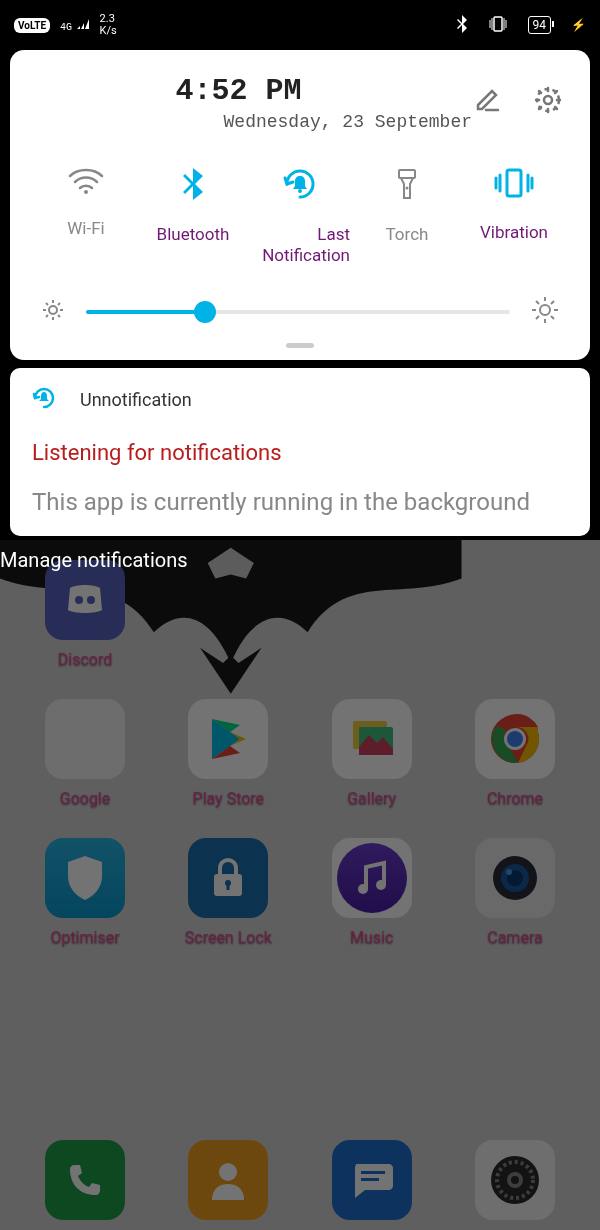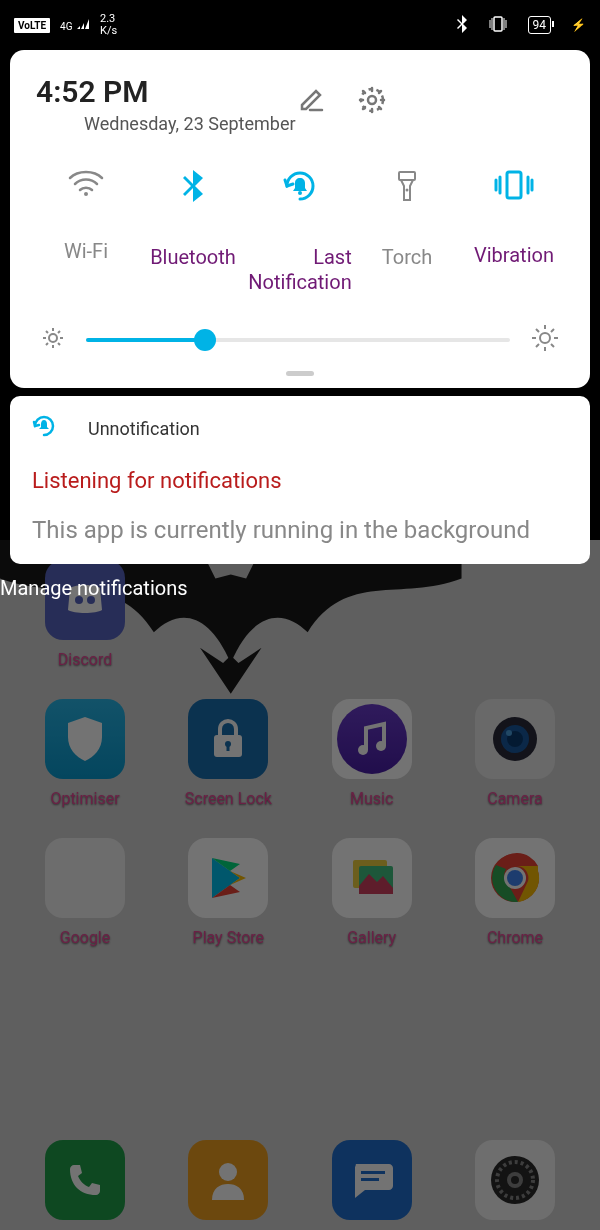--- a/index.html
+++ b/index.html
@@ -22,21 +22,21 @@
     padding: 0 14px;
     font-size: 14px;
   }
   .status-left { display: flex; align-items: center; gap: 10px; }
   .volte {
     background: #fff;
     color: #000;
     font-weight: bold;
     font-size: 10px;
     padding: 2px 4px;
-    border-radius: 1px;
+    border-radius: 6px;
   }
   .speed { line-height: 1.1; font-size: 11px; }
   .status-right { display: flex; align-items: center; gap: 20px; }
   .battery-box {
     border: 1px solid #fff;
     border-radius: 3px;
     padding: 1px 4px;
     font-size: 12px;
     position: relative;
   }
@@ -51,38 +51,39 @@
   .qs-panel {
     margin: 0 10px;
     background: #fff;
     border-radius: 14px;
     padding: 24px 26px 6px 26px;
     color: #222;
   }
   .qs-header {
     display: flex;
     align-items: flex-start;
-    justify-content: flex-start;
+    justify-content: flex-end;
+    font-family: Liberation Mono, monospace;
   }
   .qs-time { font-size: 30px; font-weight: 600; color: #222; }
   .qs-date { font-size: 18px; color: #555; margin-top: 4px; margin-left: 48px; }
   .qs-icons { display: flex; gap: 30px; align-items: center; padding-top: 10px; }
   .qs-toggles {
     display: flex;
     justify-content: space-between;
     margin-top: 34px;
     text-align: center;
   }
   .toggle {
     width: 100px;
     display: flex;
     flex-direction: column;
     align-items: center;
-    gap: 36px;
-    font-size: 20px;
+    gap: 18px;
+    font-size: 17px;
     color: #888;
   }
   .toggle.active { color: #701a75; text-align: right; }
   .toggle-label { line-height: 1.25; }
   .brightness-row {
     display: flex;
     align-items: center;
     gap: 20px;
     margin-top: 28px;
     padding: 0 4px;
@@ -119,21 +120,21 @@
   
   .notif-card {
     margin: 8px 10px 0 10px;
     background: #fff;
     border-radius: 10px;
     padding: 18px 22px 20px 22px;
   }
   .notif-head {
     display: flex;
     align-items: center;
-    gap: 32px;
+    gap: 24px;
     font-size: 18px;
     color: #333;
   }
   .notif-title {
     font-size: 22px;
     font-weight: 400;
     color: #b91c1c;
     margin-top: 26px;
   }
   .notif-body {
@@ -236,21 +237,21 @@
   .music-wrap { width:80px;height:80px;display:flex;align-items:center;justify-content:center;background:#fff;border-radius:18px; }
   .music-wrap .music { width:70px;height:70px; }
 </style>
 </head>
 <body>
 
 <div class="status-bar">
   <div class="status-left">
     <span class="volte">VoLTE</span>
     <span>
-      <span style="font-size:10px;">4G</span>
+      <span style="font-size:10px;font-family:Liberation Mono, monospace;">4G</span>
       <svg width="14" height="12" viewBox="0 0 14 12">
           <path d="M1 11L4 8L4 11Z M5 11L8 5L8 11Z M9 11L13 1L13 11Z" fill="#fff"></path>
         </svg>
     </span>
     <span class="speed">
       <div>2.3</div>
       <div>K/s</div>
     </span>
   </div>
   <div class="status-right">
@@ -395,65 +396,20 @@
   <div class="app-row discord-row">
     <div class="app">
       <div class="app-icon discord">
         <svg width="46" height="36" viewBox="0 0 46 36">
             <path d="M8 6C14 2 32 2 38 6L40 28C34 32 12 32 6 28Z" fill="#fff"></path>
             <circle cx="17" cy="18" r="4" fill="#5865c0"></circle>
             <circle cx="29" cy="18" r="4" fill="#5865c0"></circle>
           </svg>
       </div>
       <div class="app-label">Discord</div>
-    </div>
-  </div>
-
-  <div class="app-row">
-    <div class="app">
-      <div class="app-icon optimiser">
-        <svg width="42" height="48" viewBox="0 0 42 48">
-            <path d="M21 2L38 8V22C38 34 30 42 21 46C12 42 4 34 4 22V8Z" fill="#fff"></path>
-          </svg>
-      </div>
-      <div class="app-label">Optimiser</div>
-    </div>
-    <div class="app">
-      <div class="app-icon screenlock">
-        <svg width="36" height="44" viewBox="0 0 36 44">
-            <rect x="4" y="18" width="28" height="22" rx="3" fill="#fff"></rect>
-            <path d="M10 18V12C10 7 14 4 18 4C22 4 26 7 26 12V18" stroke="#fff" stroke-width="4" fill="none"></path>
-            <circle cx="18" cy="27" r="3" fill="#1a6fb0"></circle>
-            <rect x="16.5" y="28" width="3" height="6" fill="#1a6fb0"></rect>
-          </svg>
-      </div>
-      <div class="app-label">Screen Lock</div>
-    </div>
-    <div class="app">
-      <div class="music-wrap">
-        <div class="app-icon music">
-          <svg width="32" height="38" viewBox="0 0 32 38">
-              <path d="M10 30V8L28 4V26" stroke="#fff" stroke-width="4" fill="none"></path>
-              <circle cx="7" cy="30" r="5" fill="#fff"></circle>
-              <circle cx="25" cy="26" r="5" fill="#fff"></circle>
-            </svg>
-        </div>
-      </div>
-      <div class="app-label">Music</div>
-    </div>
-    <div class="app">
-      <div class="app-icon camera">
-        <svg width="56" height="56" viewBox="0 0 56 56">
-            <circle cx="28" cy="28" r="22" fill="#2a2a3a"></circle>
-            <circle cx="28" cy="28" r="14" fill="#1a5aa0"></circle>
-            <circle cx="28" cy="28" r="8" fill="#0a3a70"></circle>
-            <circle cx="22" cy="22" r="3" fill="#4aa0e0"></circle>
-          </svg>
-      </div>
-      <div class="app-label">Camera</div>
     </div>
   </div>
 
   <div class="app-row">
     <div class="app">
       <div class="app-icon google-folder">
         <div style="background:conic-gradient(#ea4335,#fbbc05,#34a853,#4285f4,#ea4335)"></div>
         <div style="background:#ea4335"></div>
         <div style="background:#34a853"></div>
         <div style="background:#ea4335"></div>
@@ -495,20 +451,65 @@
             <path d="M50 20A24 24 0 0 1 30 51L40 30A12 12 0 0 0 27 15H50Z" fill="#fbbc05"></path>
             <path d="M8 14A24 24 0 0 0 30 51L20 33A12 12 0 0 1 18 18Z" fill="#34a853"></path>
             <circle cx="27" cy="27" r="11" fill="#fff"></circle>
             <circle cx="27" cy="27" r="8" fill="#4285f4"></circle>
           </svg>
       </div>
       <div class="app-label">Chrome</div>
     </div>
   </div>
 
+  <div class="app-row">
+    <div class="app">
+      <div class="app-icon optimiser">
+        <svg width="42" height="48" viewBox="0 0 42 48">
+            <path d="M21 2L38 8V22C38 34 30 42 21 46C12 42 4 34 4 22V8Z" fill="#fff"></path>
+          </svg>
+      </div>
+      <div class="app-label">Optimiser</div>
+    </div>
+    <div class="app">
+      <div class="app-icon screenlock">
+        <svg width="36" height="44" viewBox="0 0 36 44">
+            <rect x="4" y="18" width="28" height="22" rx="3" fill="#fff"></rect>
+            <path d="M10 18V12C10 7 14 4 18 4C22 4 26 7 26 12V18" stroke="#fff" stroke-width="4" fill="none"></path>
+            <circle cx="18" cy="27" r="3" fill="#1a6fb0"></circle>
+            <rect x="16.5" y="28" width="3" height="6" fill="#1a6fb0"></rect>
+          </svg>
+      </div>
+      <div class="app-label">Screen Lock</div>
+    </div>
+    <div class="app">
+      <div class="music-wrap">
+        <div class="app-icon music">
+          <svg width="32" height="38" viewBox="0 0 32 38">
+              <path d="M10 30V8L28 4V26" stroke="#fff" stroke-width="4" fill="none"></path>
+              <circle cx="7" cy="30" r="5" fill="#fff"></circle>
+              <circle cx="25" cy="26" r="5" fill="#fff"></circle>
+            </svg>
+        </div>
+      </div>
+      <div class="app-label">Music</div>
+    </div>
+    <div class="app">
+      <div class="app-icon camera">
+        <svg width="56" height="56" viewBox="0 0 56 56">
+            <circle cx="28" cy="28" r="22" fill="#2a2a3a"></circle>
+            <circle cx="28" cy="28" r="14" fill="#1a5aa0"></circle>
+            <circle cx="28" cy="28" r="8" fill="#0a3a70"></circle>
+            <circle cx="22" cy="22" r="3" fill="#4aa0e0"></circle>
+          </svg>
+      </div>
+      <div class="app-label">Camera</div>
+    </div>
+  </div>
+
   <div class="app-row bottom">
     <div class="app">
       <div class="app-icon phone">
         <svg width="42" height="42" viewBox="0 0 42 42">
             <path d="M10 6C8 6 6 8 6 10C6 26 16 36 32 36C34 36 36 34 36 32L36 26L28 24L25 28C20 26 16 22 14 17L18 14L16 6Z" fill="#fff"></path>
           </svg>
       </div>
     </div>
     <div class="app">
       <div class="app-icon contacts">

